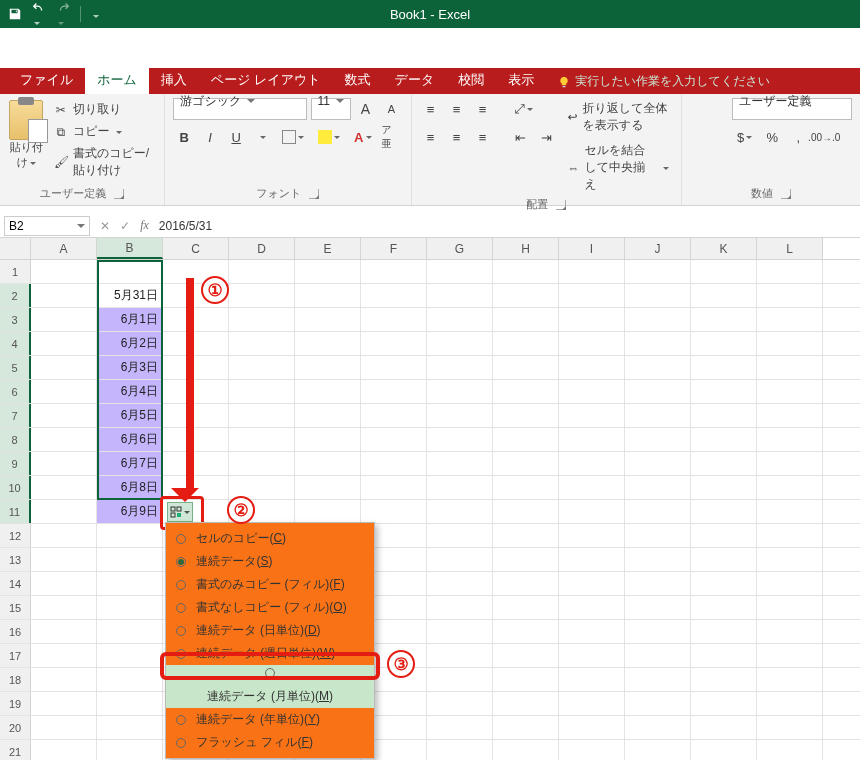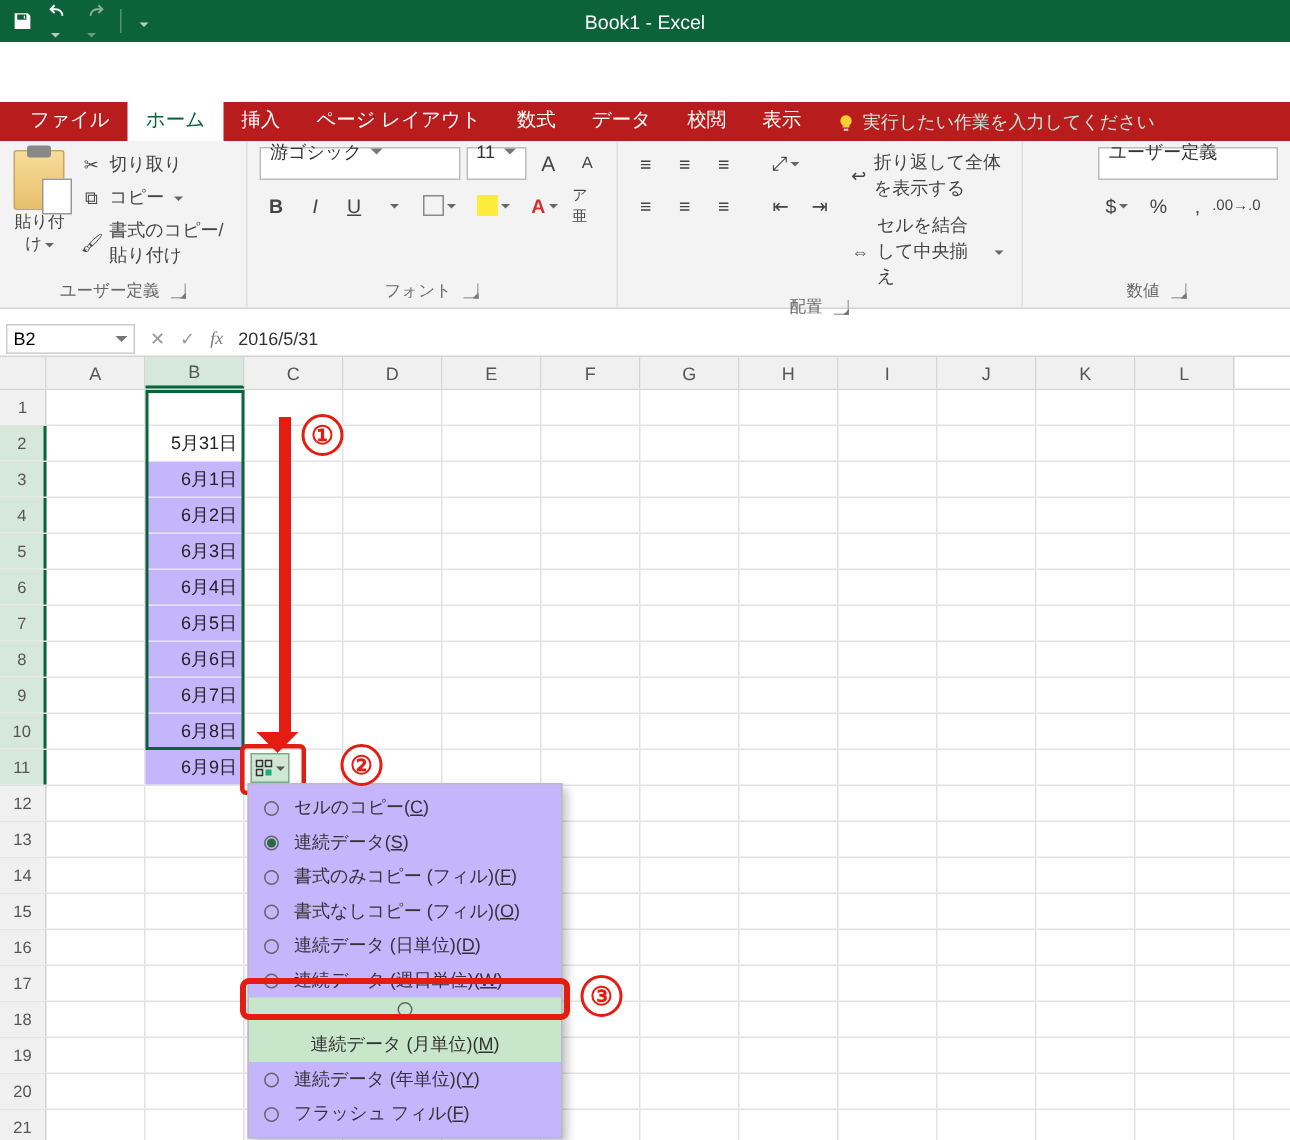--- a/index.html
+++ b/index.html
@@ -99,21 +99,21 @@
   left: calc(31px + 132px + 4px);
   top: calc(22px + 240px + 2px);
   width:26px;height:20px;background:#cfe8d5;border:1px solid #7ab088;display:flex;align-items:center;justify-content:center;gap:2px;
 }
 .autofill-btn::after{content:"";border:3px solid transparent;border-top-color:#555;transform:translateY(2px);}
 .autofill-hl{position:absolute;border:3px solid #e51c12;border-radius:4px;}
 
 
 .ctx{
   position:absolute; left: calc(31px + 132px + 2px); top: calc(22px + 262px);
-  width:210px; background:#c4b5fd;border:1px solid #bbb; box-shadow:3px 3px 6px rgba(0,0,0,0.25);
+  width:210px; background:#f97316;border:1px solid #bbb; box-shadow:3px 3px 6px rgba(0,0,0,0.25);
   padding:4px 0;
 }
 .ctx-item{display:flex;align-items:center;gap:10px;padding:3px 10px;font-size:12px;color:#333;}
 .ctx-item.active{background:#c8e6c9;flex-direction:column;}
 .radio{width:10px;height:10px;border:1px solid #666;border-radius:50%;position:relative;}
 .radio.on::after{content:"";position:absolute;inset:1px;border-radius:50%;background:#2b6a3f;}
 .ctx-item .lbl u{text-decoration:underline;}
 .ctx-hl{position:absolute;border:4px solid #e51c12;border-radius:6px;}
 
 

